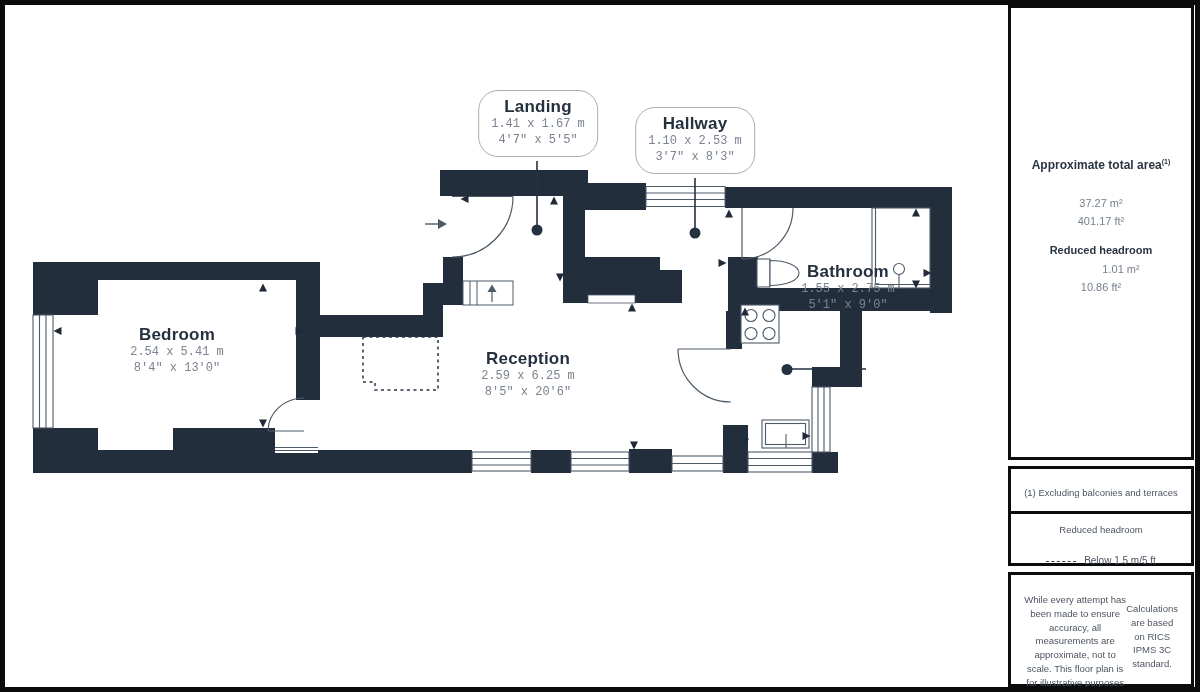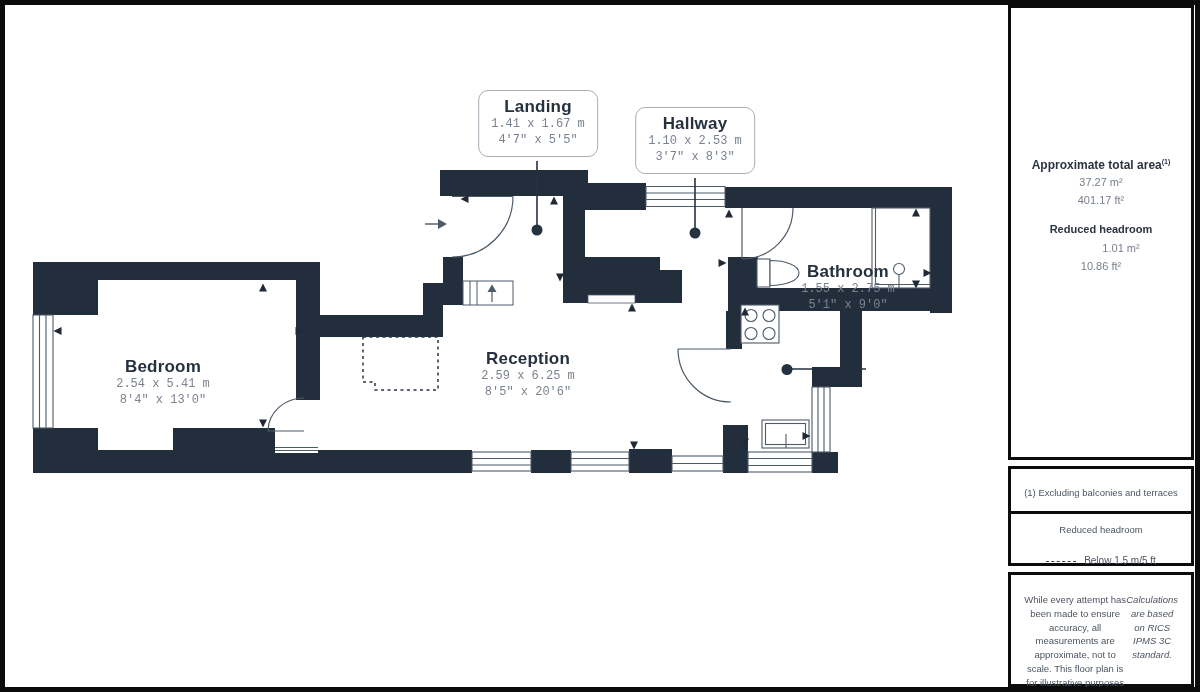--- a/index.html
+++ b/index.html
@@ -6,40 +6,40 @@
   .stage{position:relative;width:1200px;height:692px;background:#ffffff;overflow:hidden;
          font-family:"Liberation Sans","DejaVu Sans",sans-serif;}
   .frame{position:absolute;inset:0;border:5px solid #0b0b0b;pointer-events:none;z-index:20;}
   svg.plan{position:absolute;left:0;top:0;z-index:1;}
 
   
   .room-label{position:absolute;transform:translateX(-50%);text-align:center;z-index:3;white-space:nowrap;}
   .rname{font-size:17px;font-weight:700;color:#25313f;letter-spacing:.2px;line-height:1.25;}
   .rdims{font-size:12px;color:#7b8390;line-height:1.32;font-family:Liberation Mono, monospace;}
   .callout{position:absolute;transform:translateX(-50%);background:#fff;border:1.6px solid #a6adb6;
-           border-radius:10px;padding:5px 12px 7px;text-align:center;white-space:nowrap;z-index:3;}
+           border-radius:20px;padding:5px 12px 7px;text-align:center;white-space:nowrap;z-index:3;}
 
   
   .panel-box{position:absolute;left:1008px;width:186px;background:#fff;border:3px solid #0c0c0c;
              box-sizing:border-box;text-align:center;z-index:5;}
   .pb1{top:5px;height:455px;}
   .pb2{top:466px;height:52px;display:flex;align-items:center;justify-content:center;}
   .pb3{top:511px;height:55px;}
   .pb4{top:572px;height:115px;display:flex;flex-direction:row;justify-content:space-between;padding:18px 13px;}
   .area-block{margin-top:150px;}
   .p-title{font-size:12px;font-weight:700;color:#2a3542;}
   .p-title sup{font-size:7px;}
   .p-val{font-size:11px;color:#78808c;line-height:1.65;}
   .p-sub{font-size:11px;font-weight:700;color:#2a3542;margin-top:14px;}
   .note{font-size:9.5px;color:#4c5560;}
   .legend-title{font-size:9.5px;color:#4c5560;margin-top:10px;}
   .legend-row{margin-top:20px;font-size:10px;color:#4c5560;}
   .dash-swatch{display:inline-block;width:30px;border-top:1.6px dashed #39424f;vertical-align:middle;margin-right:8px;}
   .disc{font-size:9.5px;color:#4c5560;line-height:1.45;}
-  .disc + .disc{font-style:italic;}
+  .disc + .disc{margin-top:9px;}
 </style>
 </head>
 <body>
 
 <div class="stage">
 
   <svg class="plan" width="1008" height="692" viewBox="0 0 1008 692">
 
     <g fill="#232e3d">
       <rect x="33" y="262" width="287" height="18"></rect>
@@ -183,21 +183,21 @@
     <g stroke="#233140" stroke-width="1.6" fill="#233140">
       <path d="M537,161 V230" fill="none"></path>
         <circle cx="537" cy="230" r="5.5" stroke="none"></circle>
       <path d="M695,178 V233" fill="none"></path>
         <circle cx="695" cy="233" r="5.5" stroke="none"></circle>
       <path d="M787,369 H866" fill="none"></path>
         <circle cx="787" cy="369.5" r="5.5" stroke="none"></circle>
     </g>
   </svg>
 
-  <div class="room-label" style="left:163px;top:324px;margin-top:32px;">
+  <div class="room-label" style="left:177px;top:324px;">
     <div class="rname">Bedroom</div>
     <div class="rdims">2.54 x 5.41 m</div>
     <div class="rdims">8'4" x 13'0"</div>
   </div>
 
   <div class="room-label" style="left:528px;top:348px;">
     <div class="rname">Reception</div>
     <div class="rdims">2.59 x 6.25 m</div>
     <div class="rdims">8'5" x 20'6"</div>
   </div>
@@ -217,21 +217,21 @@
   <div class="callout" style="left:695px;top:107px;">
     <div class="rname">Hallway</div>
     <div class="rdims">1.10 x 2.53 m</div>
     <div class="rdims">3'7" x 8'3"</div>
   </div>
 
 
   <div class="panel-box pb1">
     <div class="area-block">
       <div class="p-title"><span>Approximate total area</span><sup>(1)</sup></div>
-      <div class="p-val" style="margin-top:1px;">37.27 m²</div>
+      <div class="p-val" style="margin-top:22px;">37.27 m²</div>
       <div class="p-val">401.17 ft²</div>
       <div class="p-sub">Reduced headroom</div>
       <div class="p-val" style="margin-top:4px;padding-left:40px;">1.01 m²</div>
       <div class="p-val">10.86 ft²</div>
     </div>
   </div>
 
   <div class="panel-box pb2">
     <div class="note">(1) Excluding balconies and terraces</div>
   </div>

